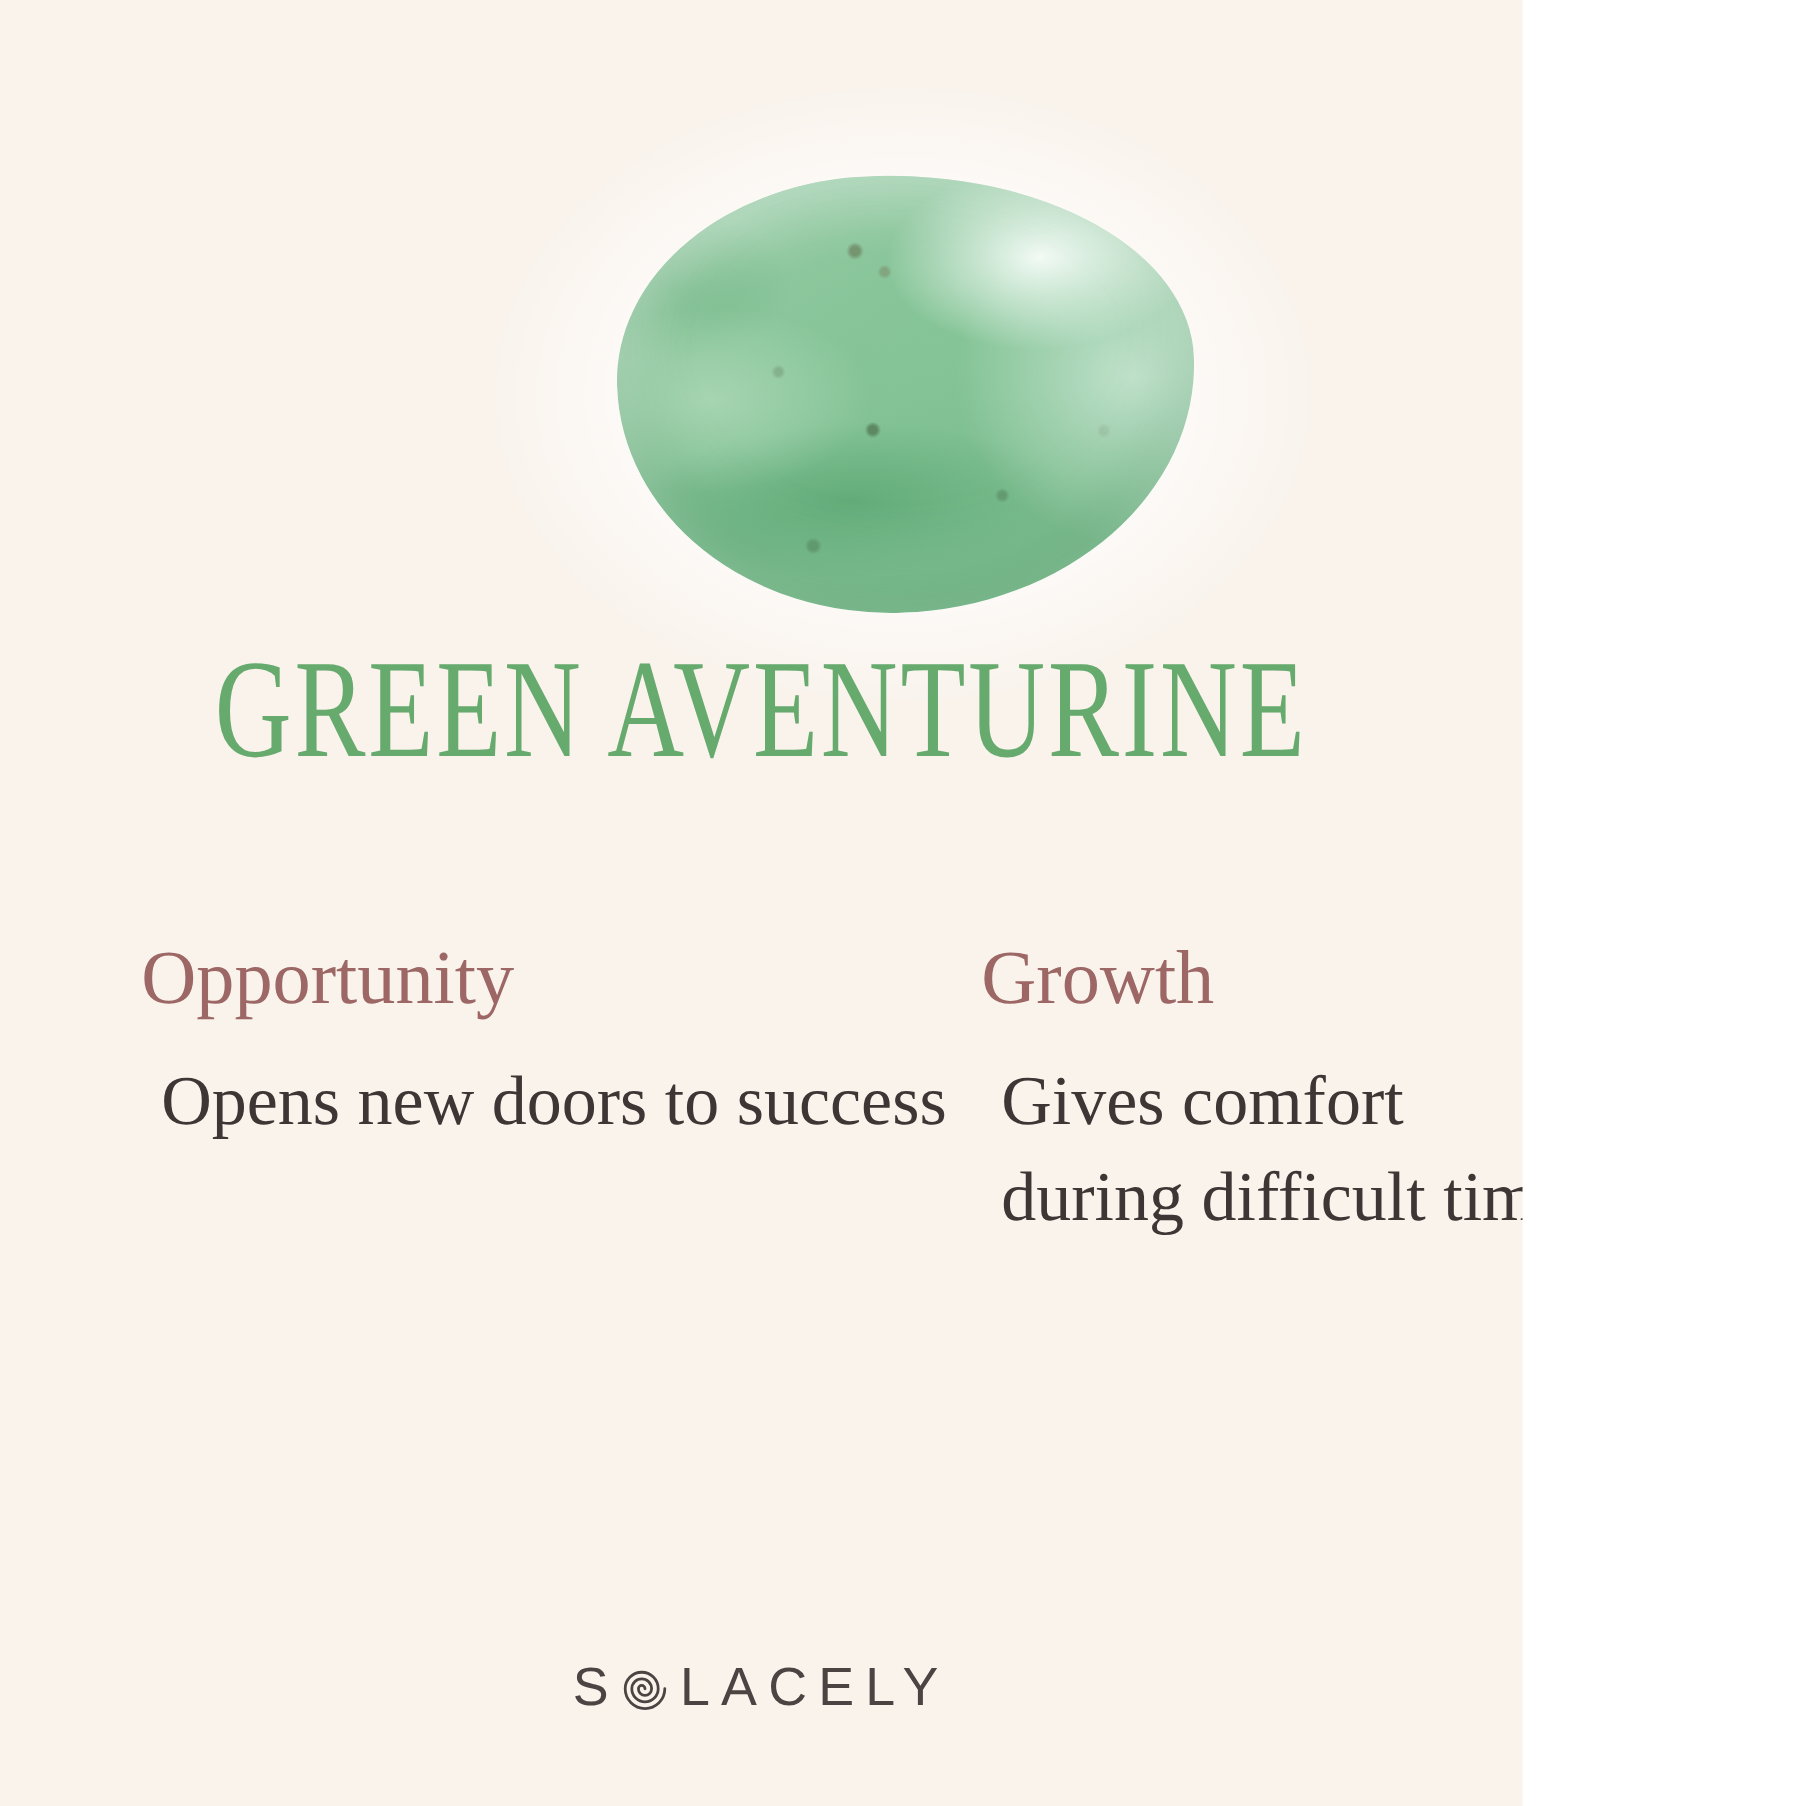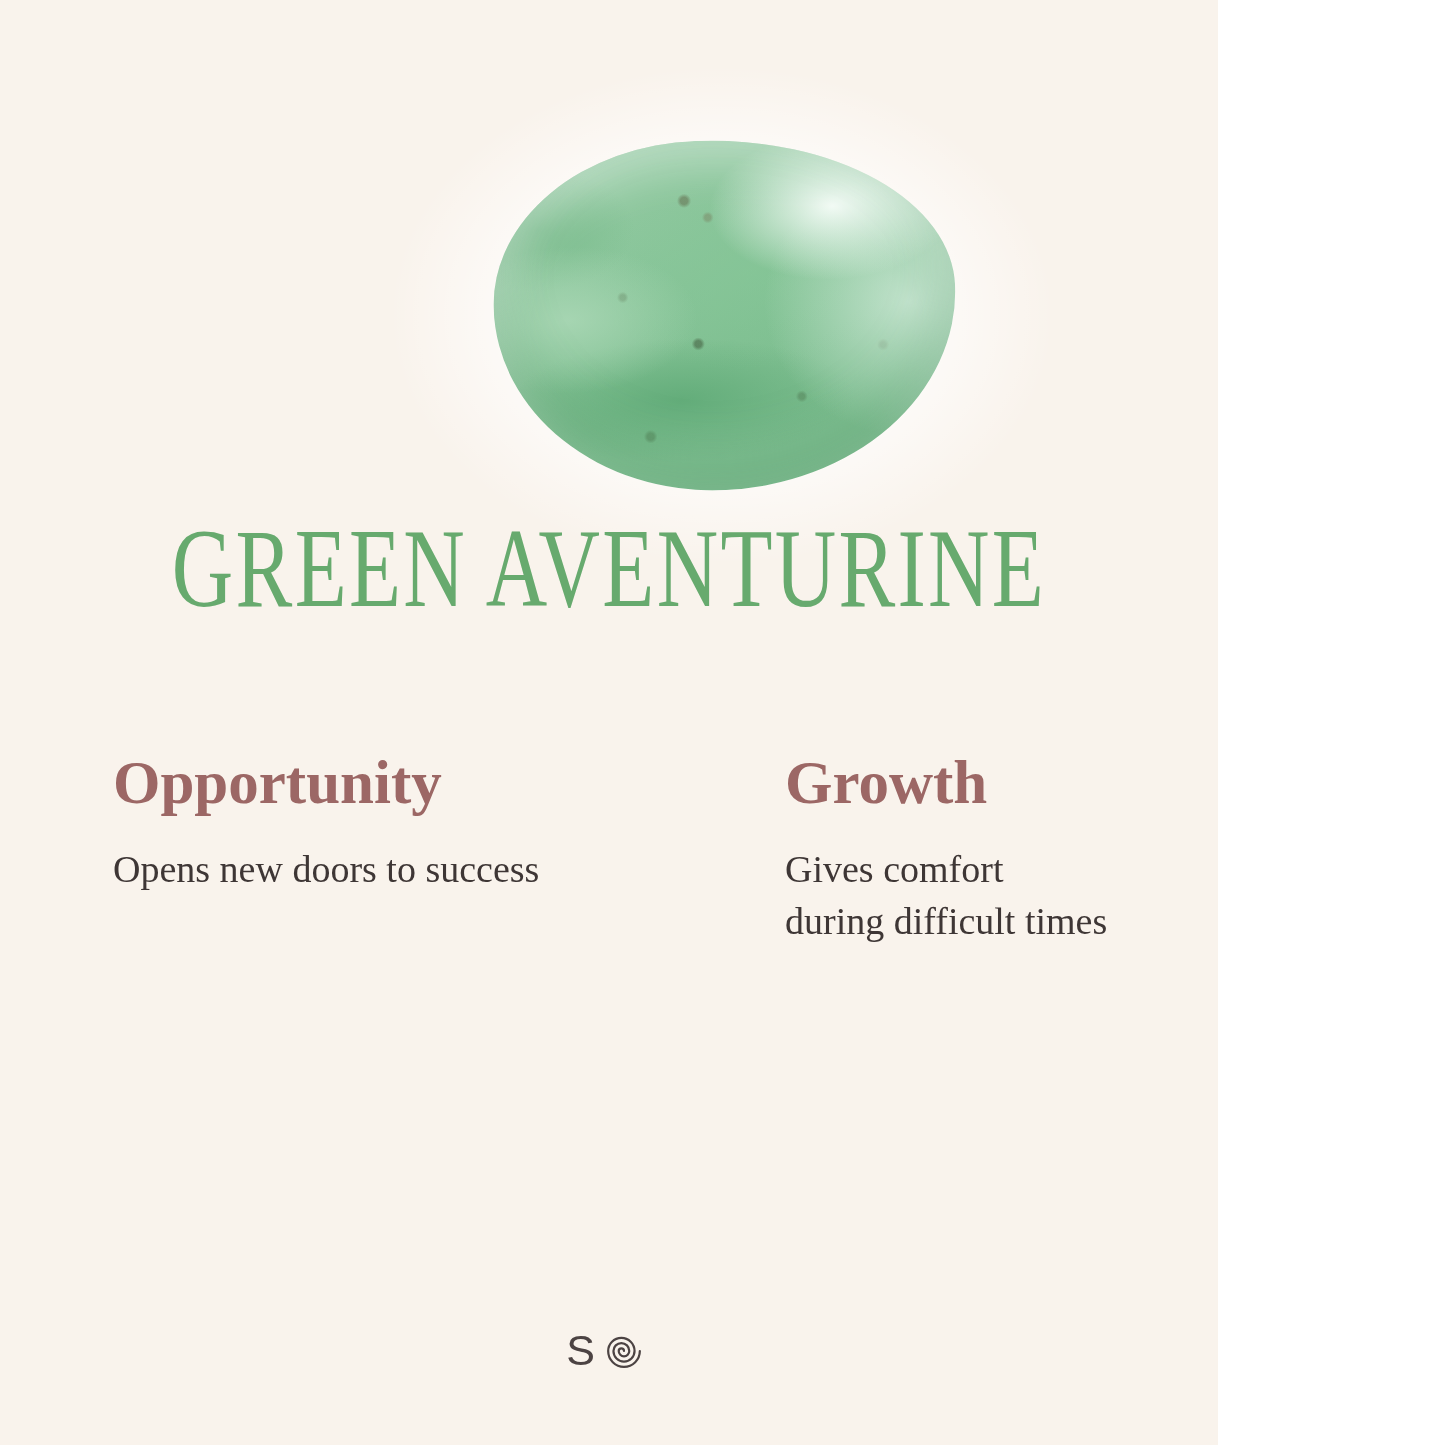--- a/index.html
+++ b/index.html
@@ -57,26 +57,26 @@
 
   
   .sections{
     position:absolute;left:113px;top:752px;width:1220px;
     display:grid;
     grid-template-columns:672px auto;
     row-gap:112px;
   }
   .section h2{
     margin:0 0 30px 0;
-    font-size:61px;line-height:1;font-weight:700;
+    font-size:61px;line-height:1;font-weight:400;
     color:#9c6765;
   }
   .section p{
-    margin:0;
-    font-size:38px;line-height:1.37;font-weight:400;
+    margin:16px;
+    font-size:56px;line-height:1.37;font-weight:400;
     color:#3e3635;
     white-space:pre-line;
   }
 
   
   .logo{
     position:absolute;left:0;top:1326px;width:100%;
     display:flex;align-items:center;justify-content:center;
     font-family:"Liberation Sans", sans-serif;
     font-weight:300;
@@ -116,15 +116,16 @@
     <span>S</span>
     <svg class="spiral" viewBox="0 0 36 36" fill="none" xmlns="http://www.w3.org/2000/svg">
       <path d="M 33 18
                A 15 15 0 1 1 3 18
                A 12.5 12.5 0 1 1 28 18
                A 10 10 0 1 1 8 18
                A 7.5 7.5 0 1 1 23 18
                A 5 5 0 1 1 13 18
                A 2.5 2.5 0 1 1 18 18" stroke="#4c4343" stroke-width="2.1" stroke-linecap="round"></path>
     </svg>
+    <span>LACELY</span>
   </div>
 
 </div>
 
 </body></html>

